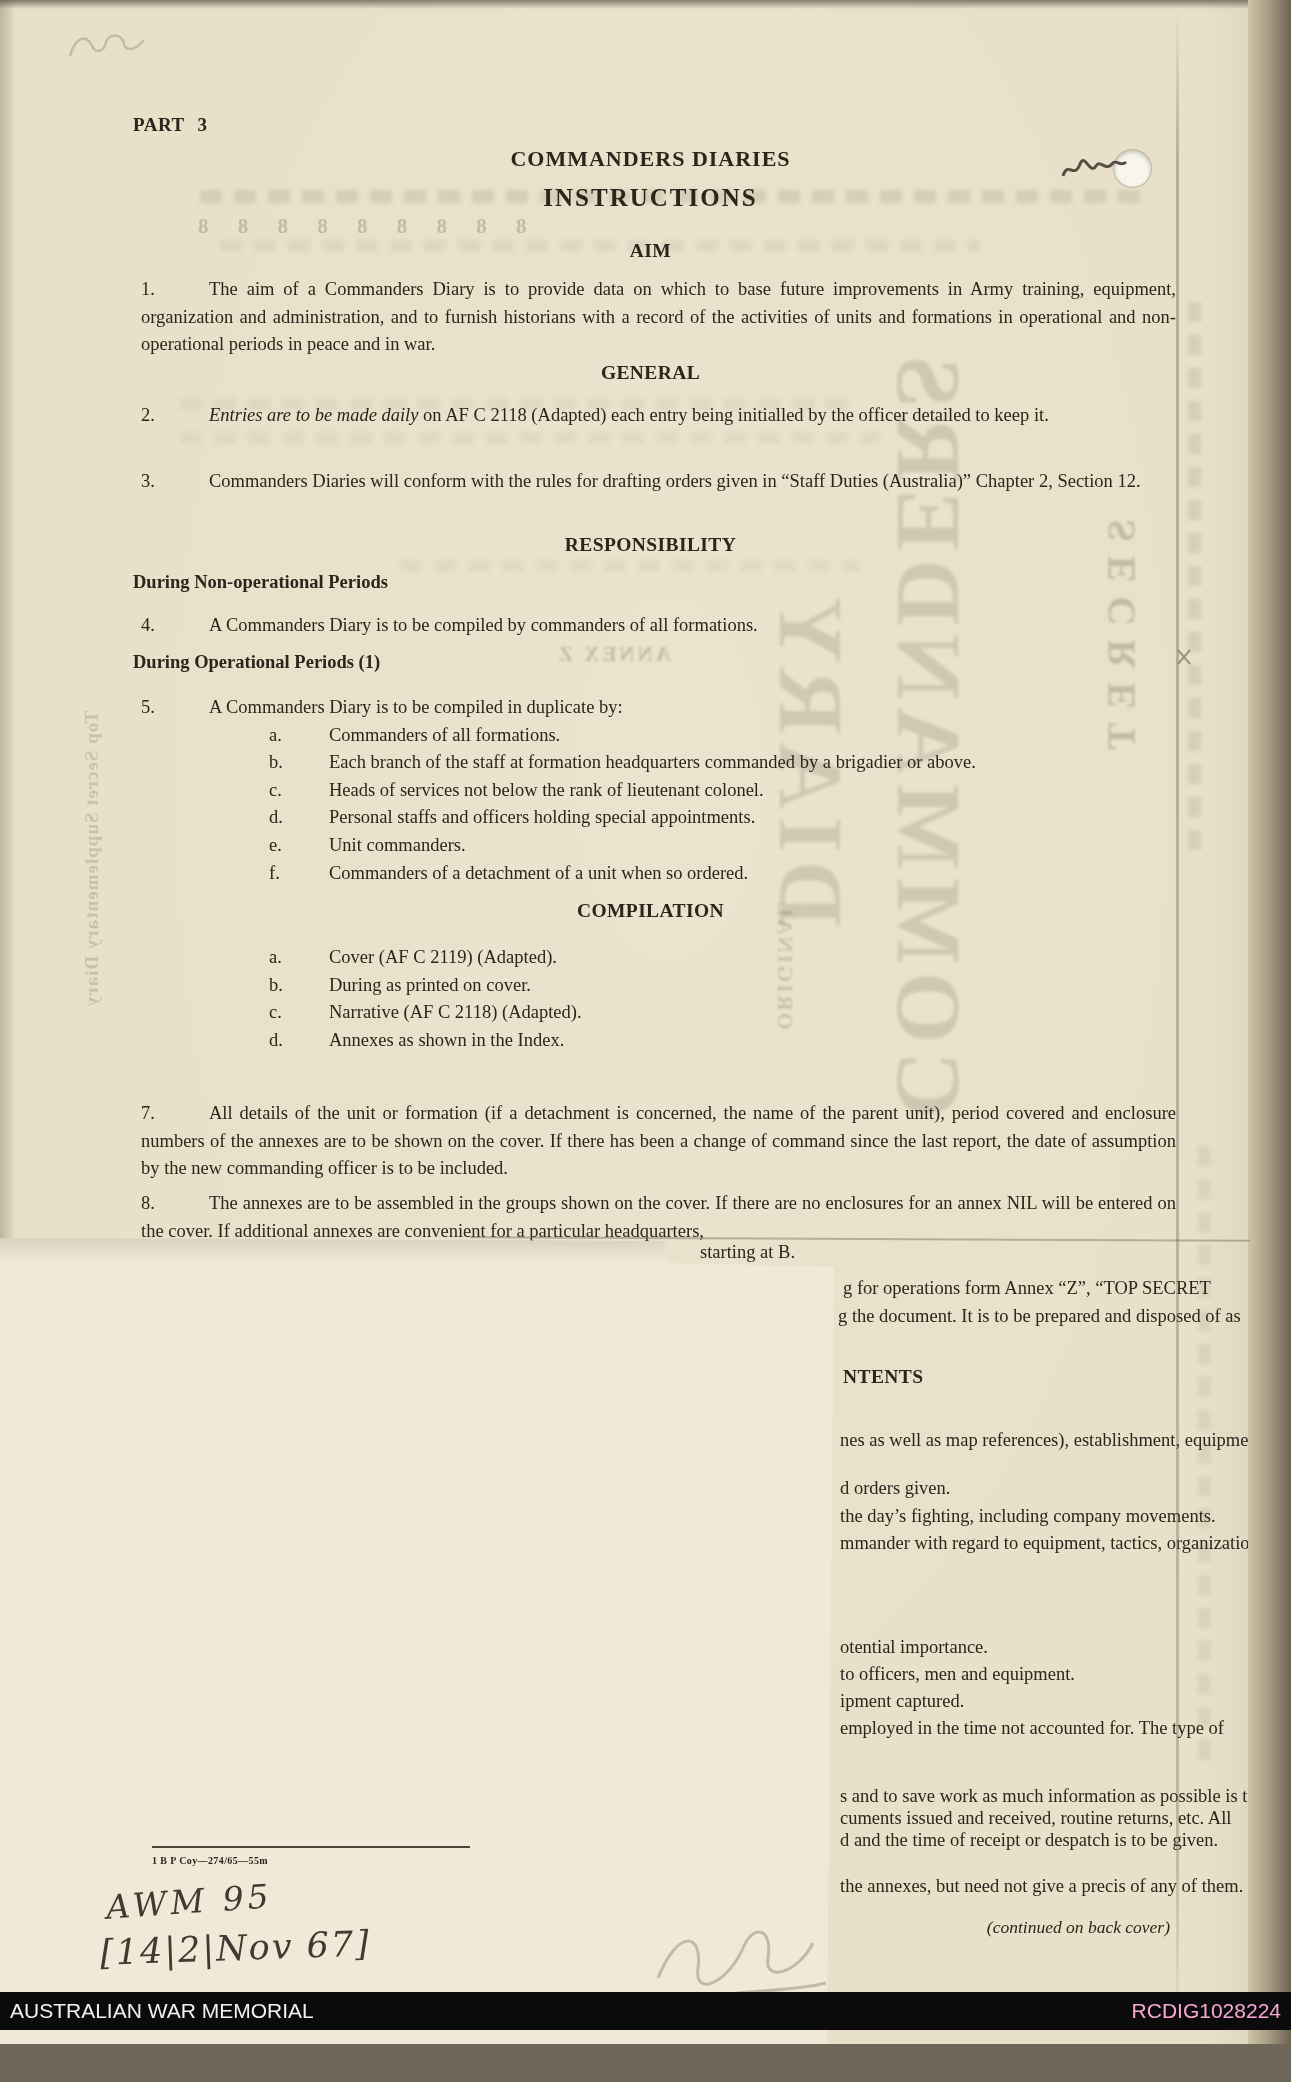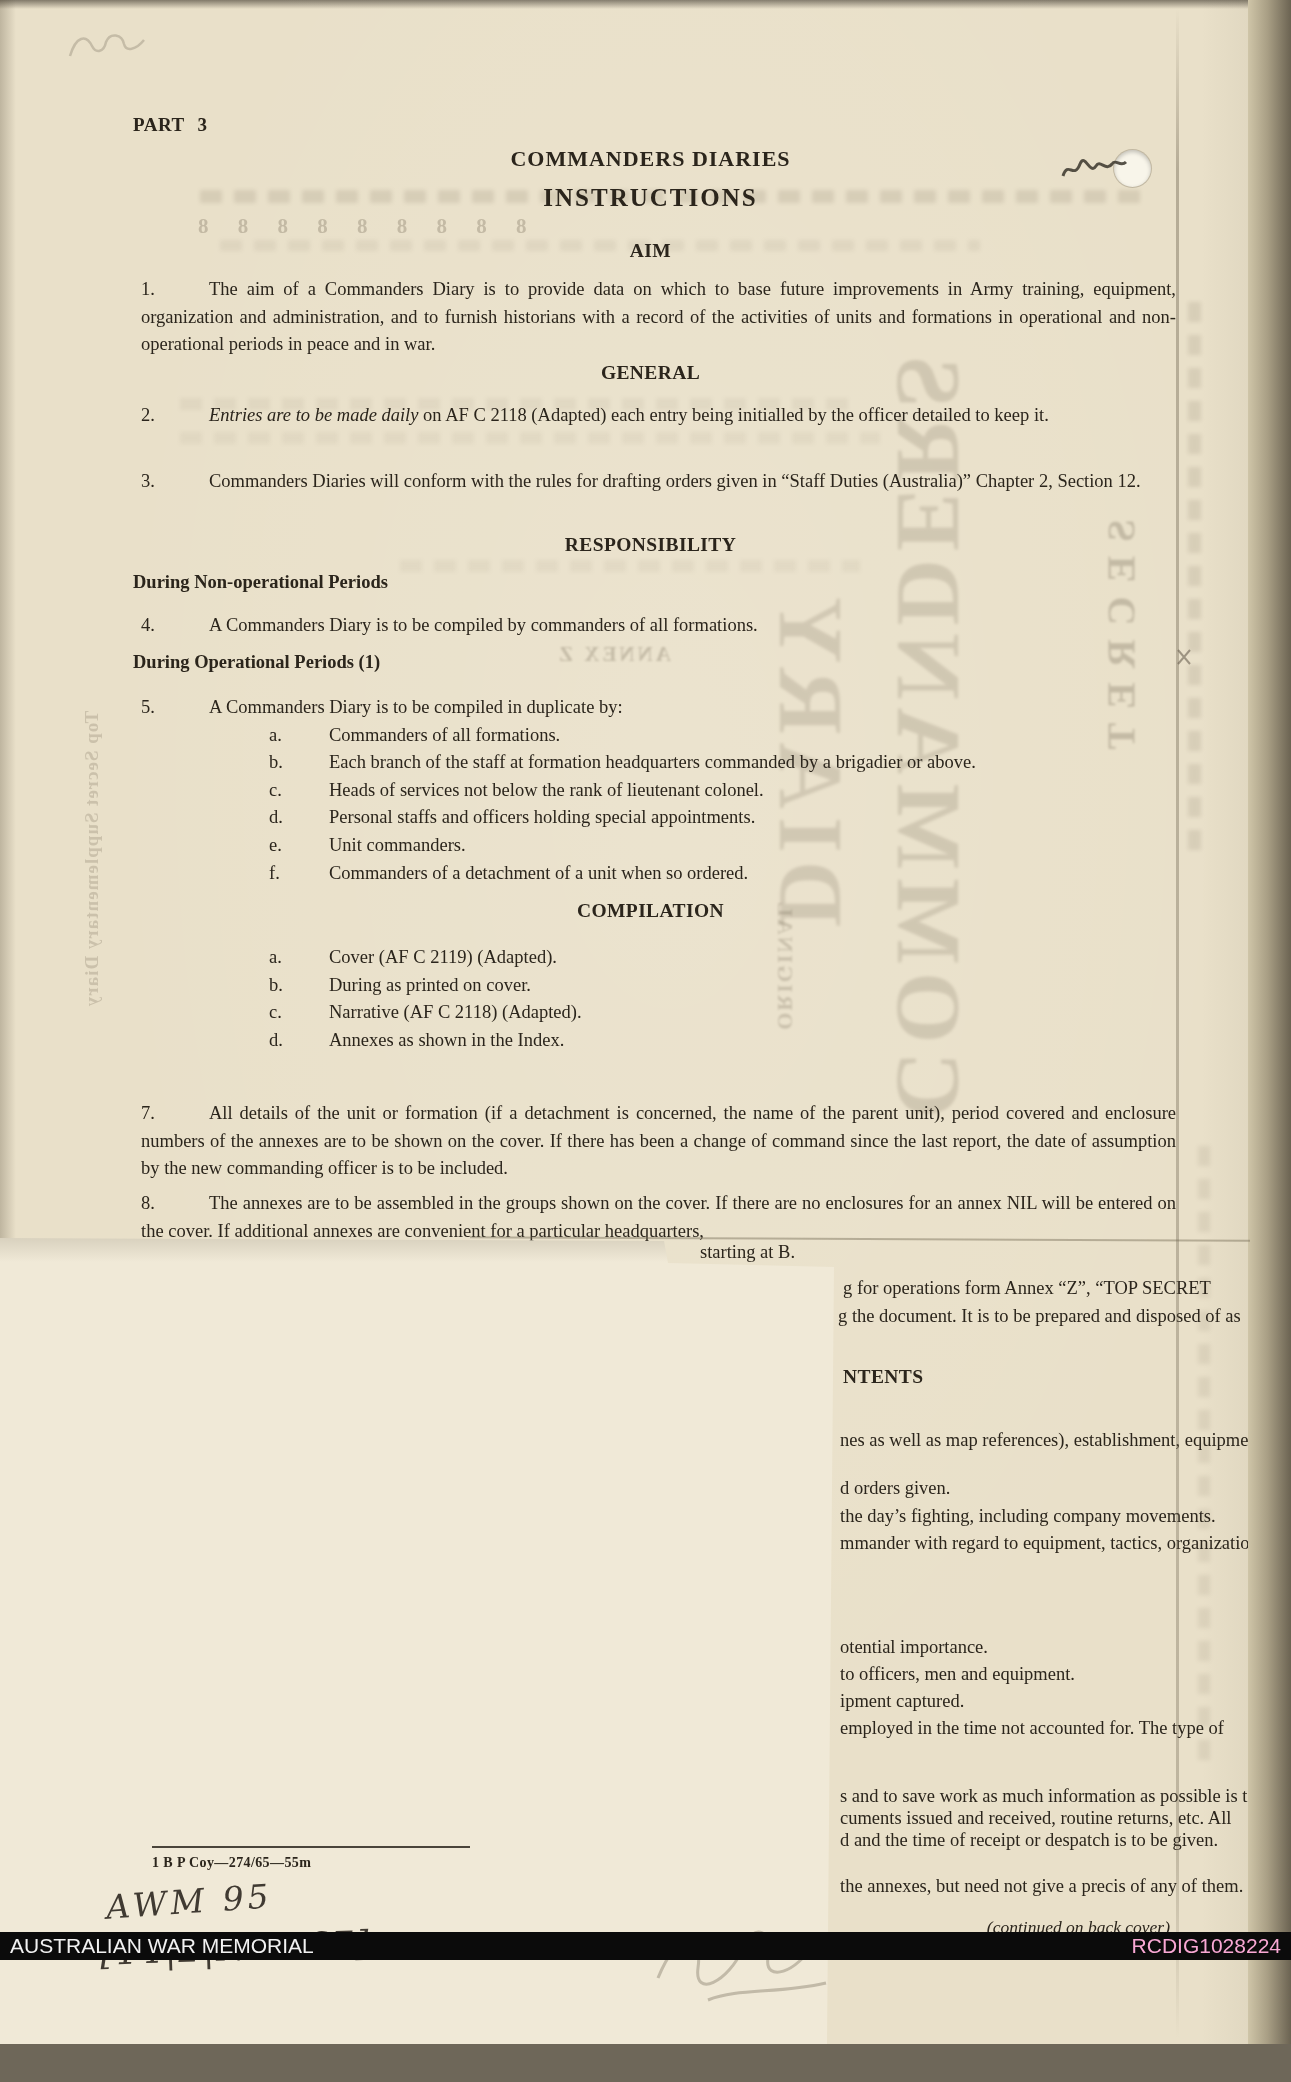--- a/index.html
+++ b/index.html
@@ -63,32 +63,32 @@
     font-style:italic;font-size:17.5px;}
 
   
   .overlay{position:absolute;left:0;top:0;width:1291px;height:2044px;z-index:4;
     background:
       linear-gradient(270deg, rgba(95,85,62,0.20) 0, rgba(95,85,62,0) 26px),
       linear-gradient(180deg, rgba(95,85,62,0.16) 1238px, rgba(95,85,62,0) 1262px),
       #f0e9d7;
     clip-path:polygon(0 1238px,664px 1241px,668px 1263px,834px 1267px,827px 2044px,0 2044px);}
   .imprint{position:absolute;left:152px;top:1846px;width:318px;z-index:5;
-    border-top:2px solid #4a443a;padding-top:7px;font-size:14px;font-weight:bold;letter-spacing:.4px;}
+    border-top:2px solid #4a443a;padding-top:7px;font-size:10px;font-weight:bold;letter-spacing:.4px;}
   .hand{position:absolute;z-index:5;font-family:"DejaVu Serif",serif;font-style:italic;color:#403a32;white-space:nowrap;}
   .hand1{left:106px;top:1882px;font-size:33px;letter-spacing:4px;transform:rotate(-4deg);}
   .hand2{left:100px;top:1928px;font-size:35px;letter-spacing:2px;transform:rotate(-2deg);}
 
   
   .mark{position:absolute;z-index:6;pointer-events:none;}
   .hole{position:absolute;left:1114px;top:150px;width:37px;height:37px;border-radius:50%;z-index:6;
     background:#f8f5ea;box-shadow:inset 0 2px 4px rgba(0,0,0,.22), 0 0 0 1px rgba(120,110,90,.35);}
 
   
-  .footer{position:absolute;left:0;top:1932px;width:1291px;height:28px;z-index:7;background:#0b0b0b;
+  .footer{position:absolute;left:0;top:1992px;width:1291px;height:38px;z-index:7;background:#0b0b0b;
     display:flex;justify-content:space-between;align-items:center;box-sizing:border-box;padding:0 10px;
     font-family:"Liberation Sans","DejaVu Sans",sans-serif;font-size:21px;}
   .footer .fl{color:#f1f1f1;}
   .footer .fr{color:#f9a8d4;}
 </style>
 </head>
 <body>
 
 <div class="paper">
 

